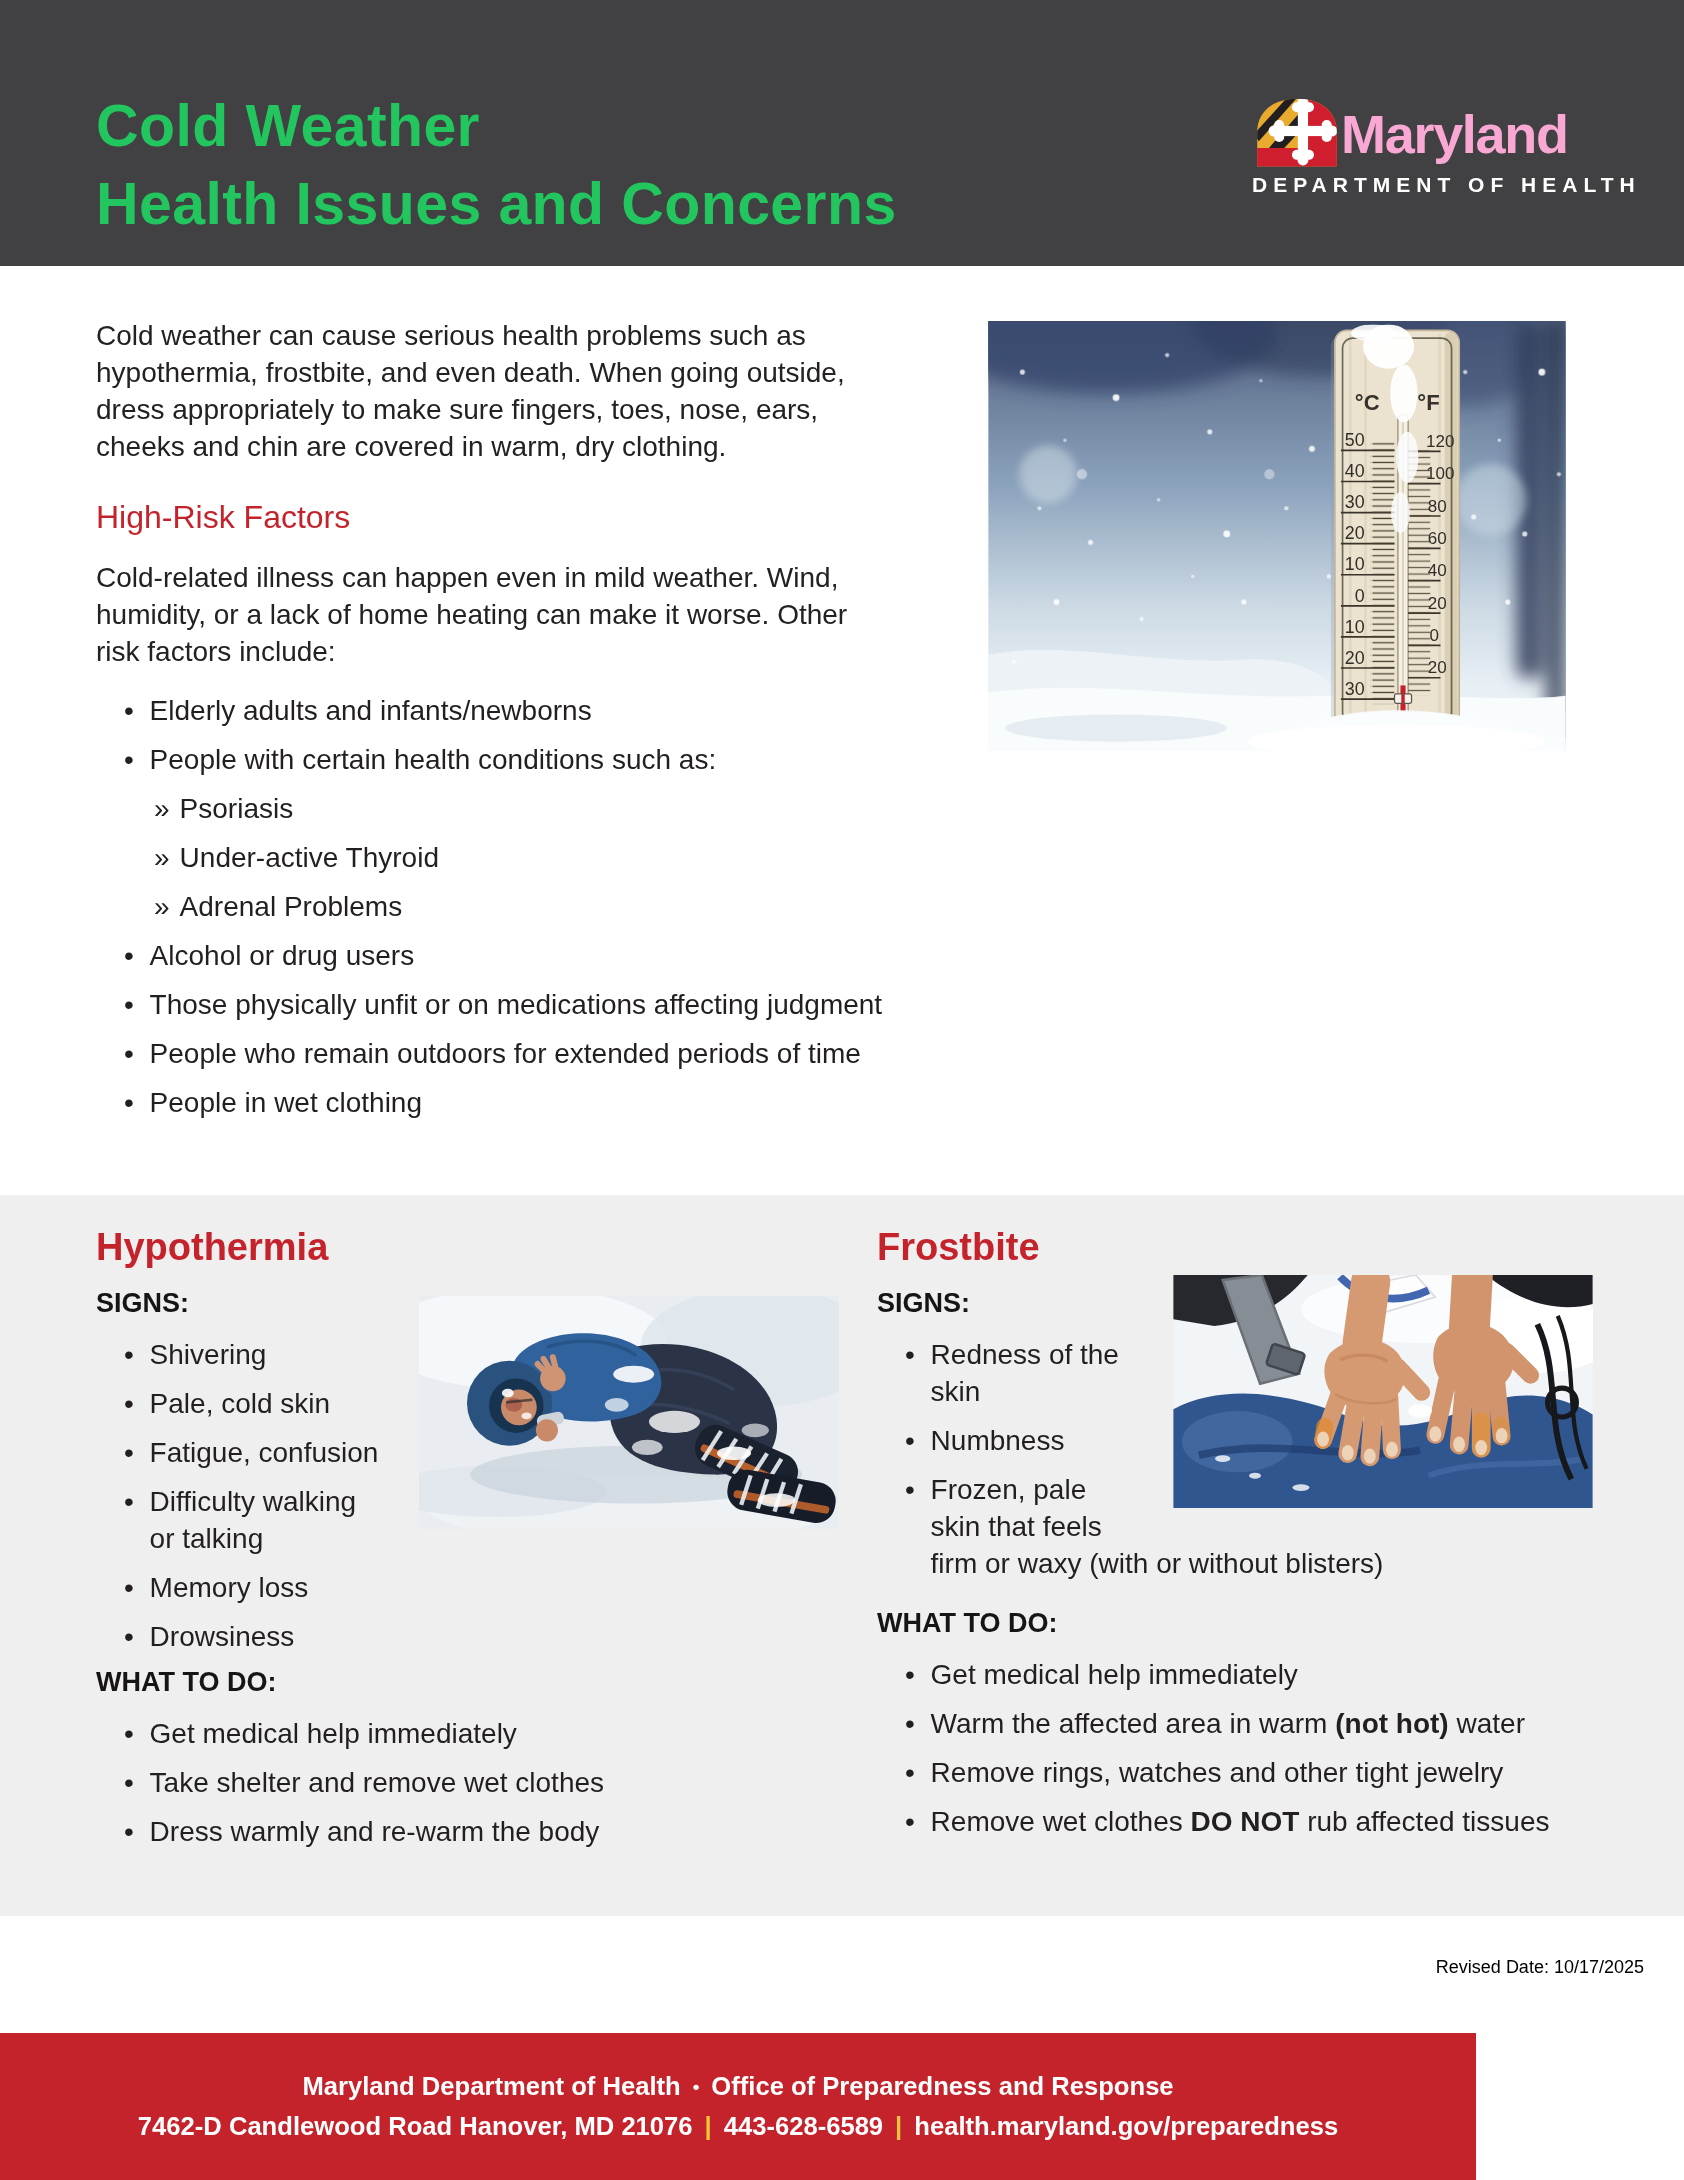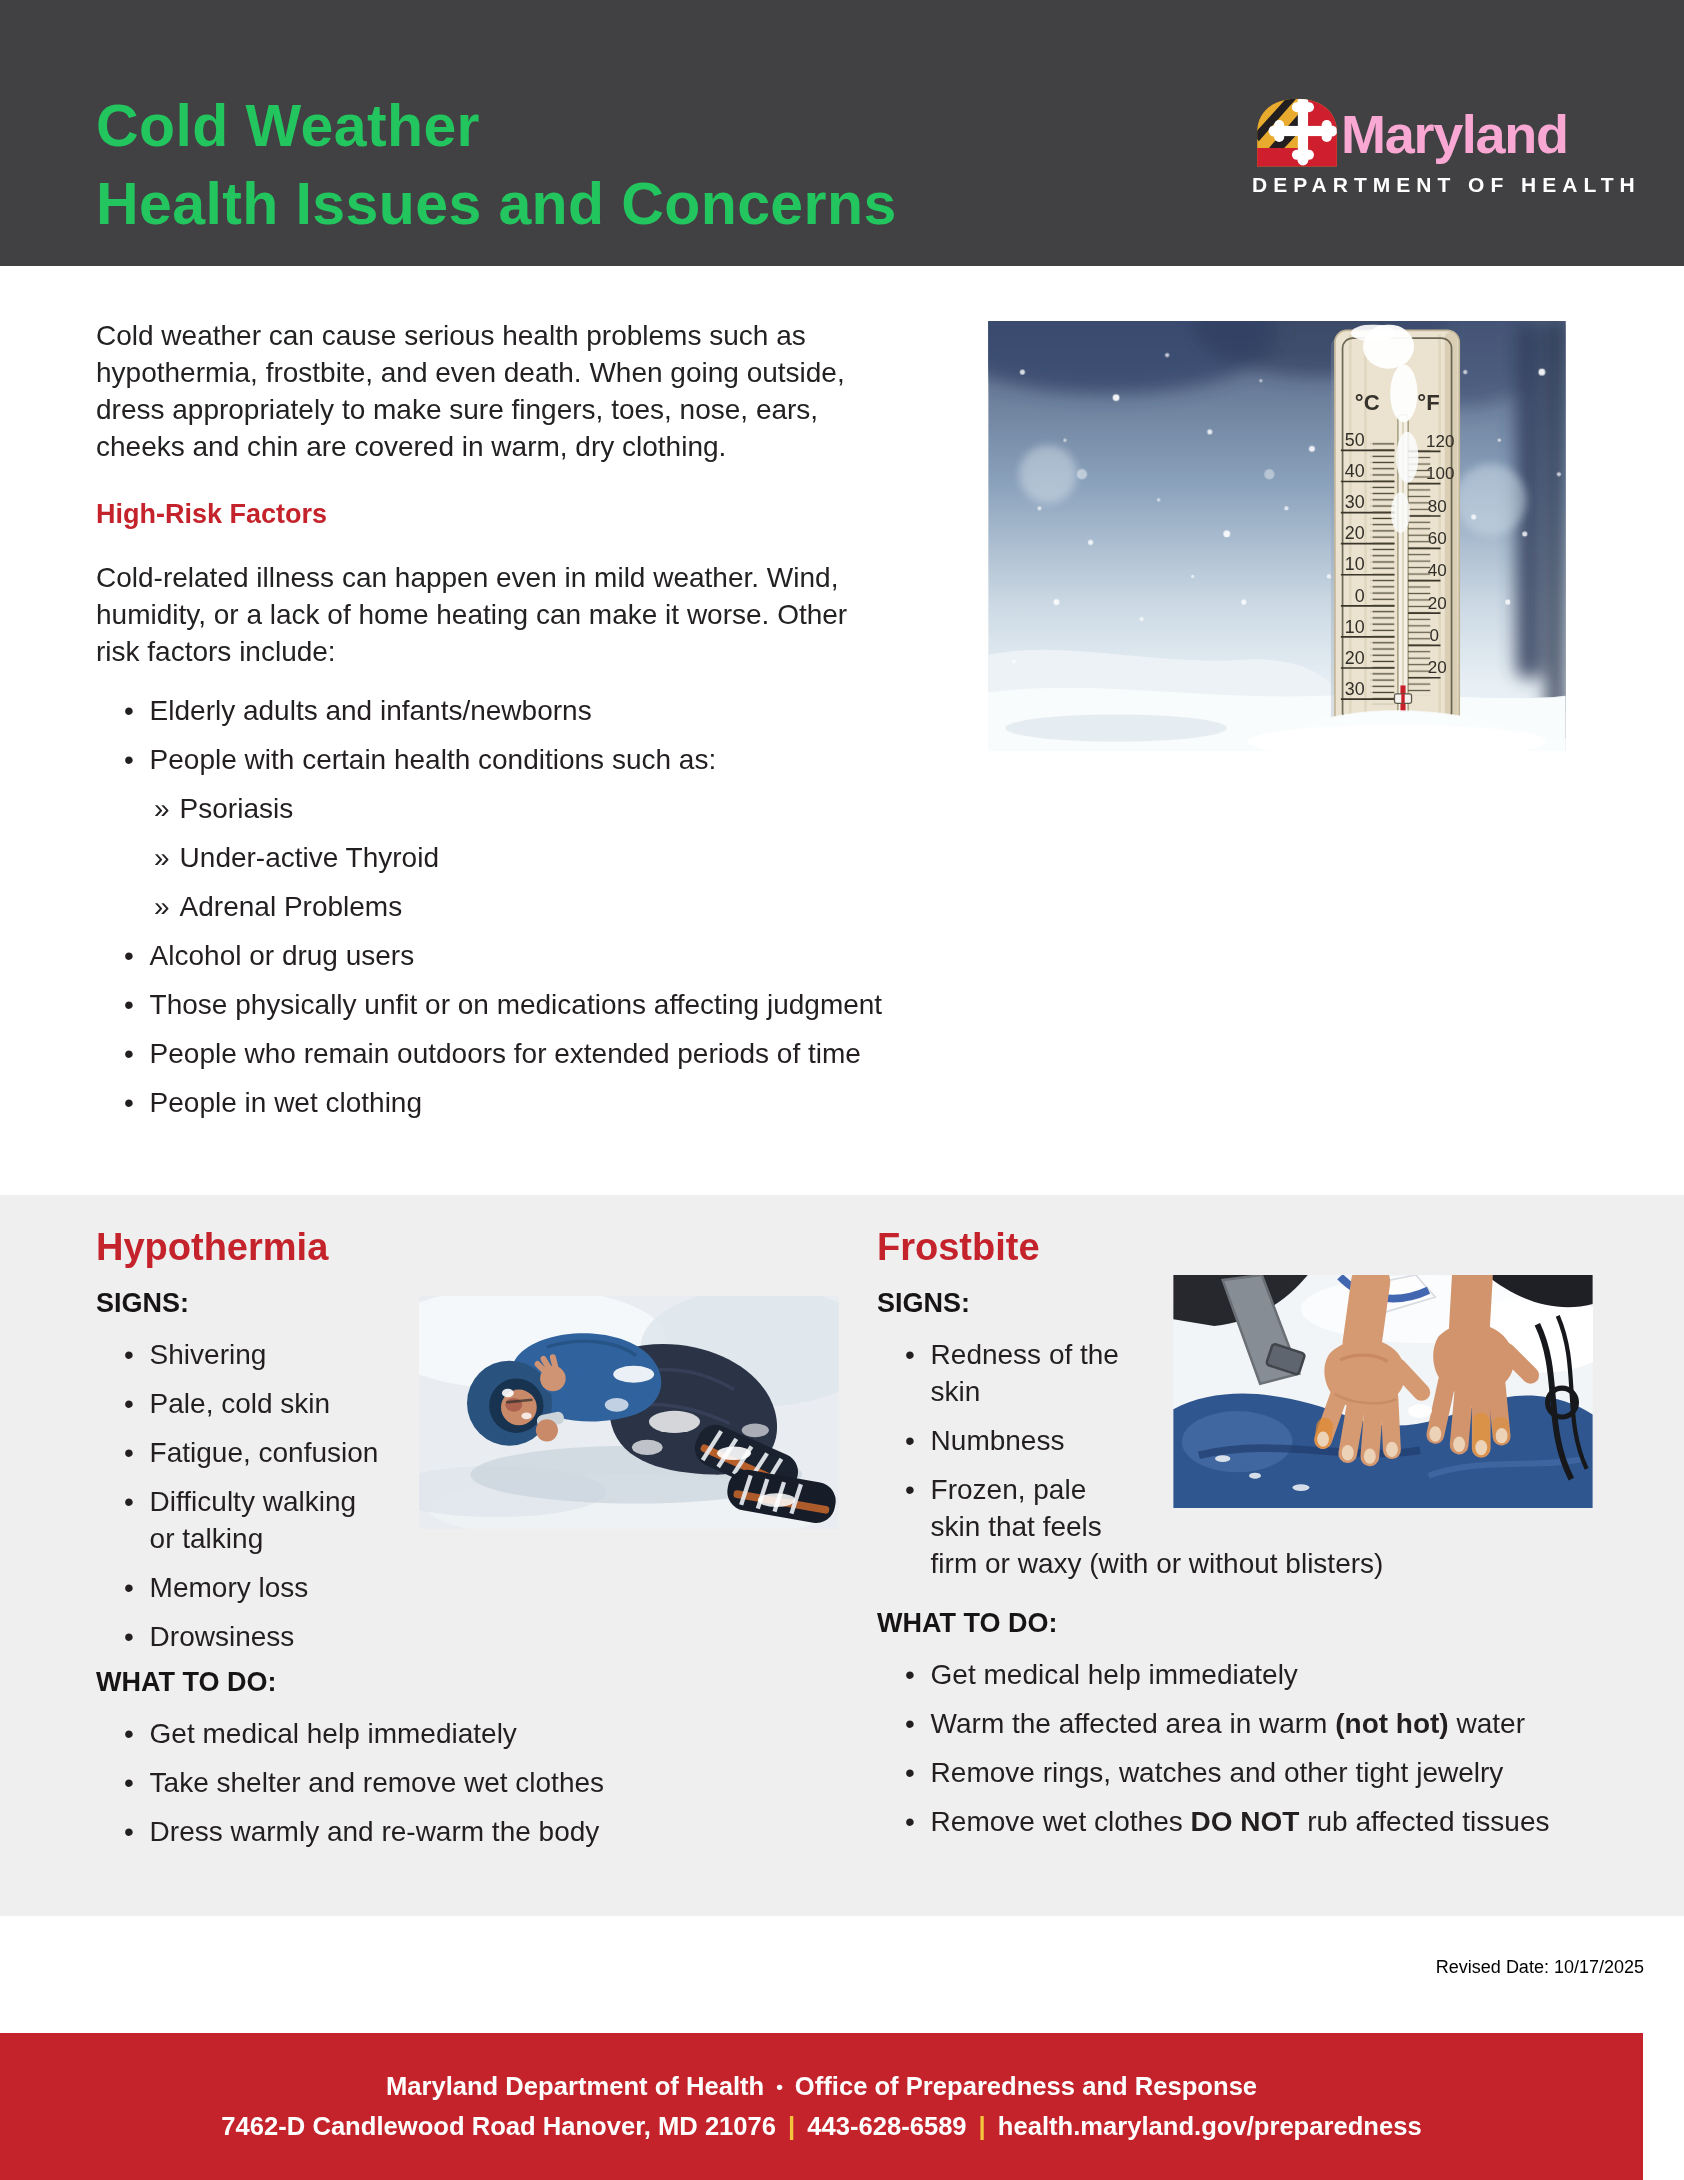--- a/index.html
+++ b/index.html
@@ -8,21 +8,21 @@
   .abs{position:absolute;}
   
   #header{left:0;top:0;width:1685px;height:266px;background:#414042;}
   #doc-title{left:96px;top:87px;font-size:59px;font-weight:bold;color:#22c55e;
              line-height:78px;white-space:pre-line;letter-spacing:0.4px;}
   #logo-brand{left:1341px;top:104px;font-size:54px;line-height:60px;font-weight:bold;color:#f9a8d4;letter-spacing:-1.3px;}
   #logo-dept{left:1252px;top:173px;font-size:21px;font-weight:bold;color:#ffffff;letter-spacing:6px;white-space:nowrap;}
   
   .body-text{font-size:28px;line-height:37px;color:#242122;white-space:pre-line;}
   #intro{left:96px;top:317px;width:903px;}
-  #hr-heading{left:96px;top:499px;font-size:27px;font-weight:bold;color:#C5232C;}
+  #hr-heading{left:96px;top:499px;font-size:32px;font-weight:normal;color:#C5232C;}
   #hr-body{left:96px;top:559px;width:903px;}
   #risk-list{left:96px;top:692px;width:954px;}
   .li{display:flex;font-size:28px;line-height:37px;margin-bottom:12px;}
   .li .mk{flex:0 0 25.6px;}
   .li.lvl1{padding-left:28px;}
   .li.lvl2{padding-left:58px;}
   .li .tx{white-space:pre-line;}
   
   #thermo-photo{left:988px;top:321px;width:578px;height:430px;}
   #person-photo{left:419px;top:1296px;width:420px;height:233px;}
@@ -36,21 +36,21 @@
   #hypo-signs{left:96px;top:1336px;width:324px;}
   #hypo-todo-label{left:96px;top:1667px;}
   #hypo-todo{left:96px;top:1715px;width:698px;}
   #frost-heading{left:877px;top:1226px;}
   #frost-signs-label{left:877px;top:1288px;}
   #frost-signs{left:877px;top:1336px;width:767px;}
   #frost-todo-label{left:877px;top:1608px;}
   #frost-todo{left:877px;top:1656px;width:801px;}
   
   #revised{right:41px;top:1957px;font-size:18px;color:#000000;}
-  #footer{left:0;top:2033px;width:1643px;height:147px;background:#C5232C;
+  #footer{left:0;top:2033px;width:1476px;height:147px;background:#C5232C;
           display:flex;flex-direction:column;align-items:center;justify-content:center;gap:11px;}
   .f-line{font-size:25.6px;font-weight:bold;color:#ffffff;white-space:nowrap;}
   .f-dot{display:inline-block;padding:0 12px;font-size:19px;vertical-align:1.7px;}
   .f-pipe{display:inline-block;padding:0 12px;color:#F4C43C;}
   svg text{font-family:"Liberation Sans", sans-serif;}
 </style>
 </head>
 <body>
 
 <div id="page">

